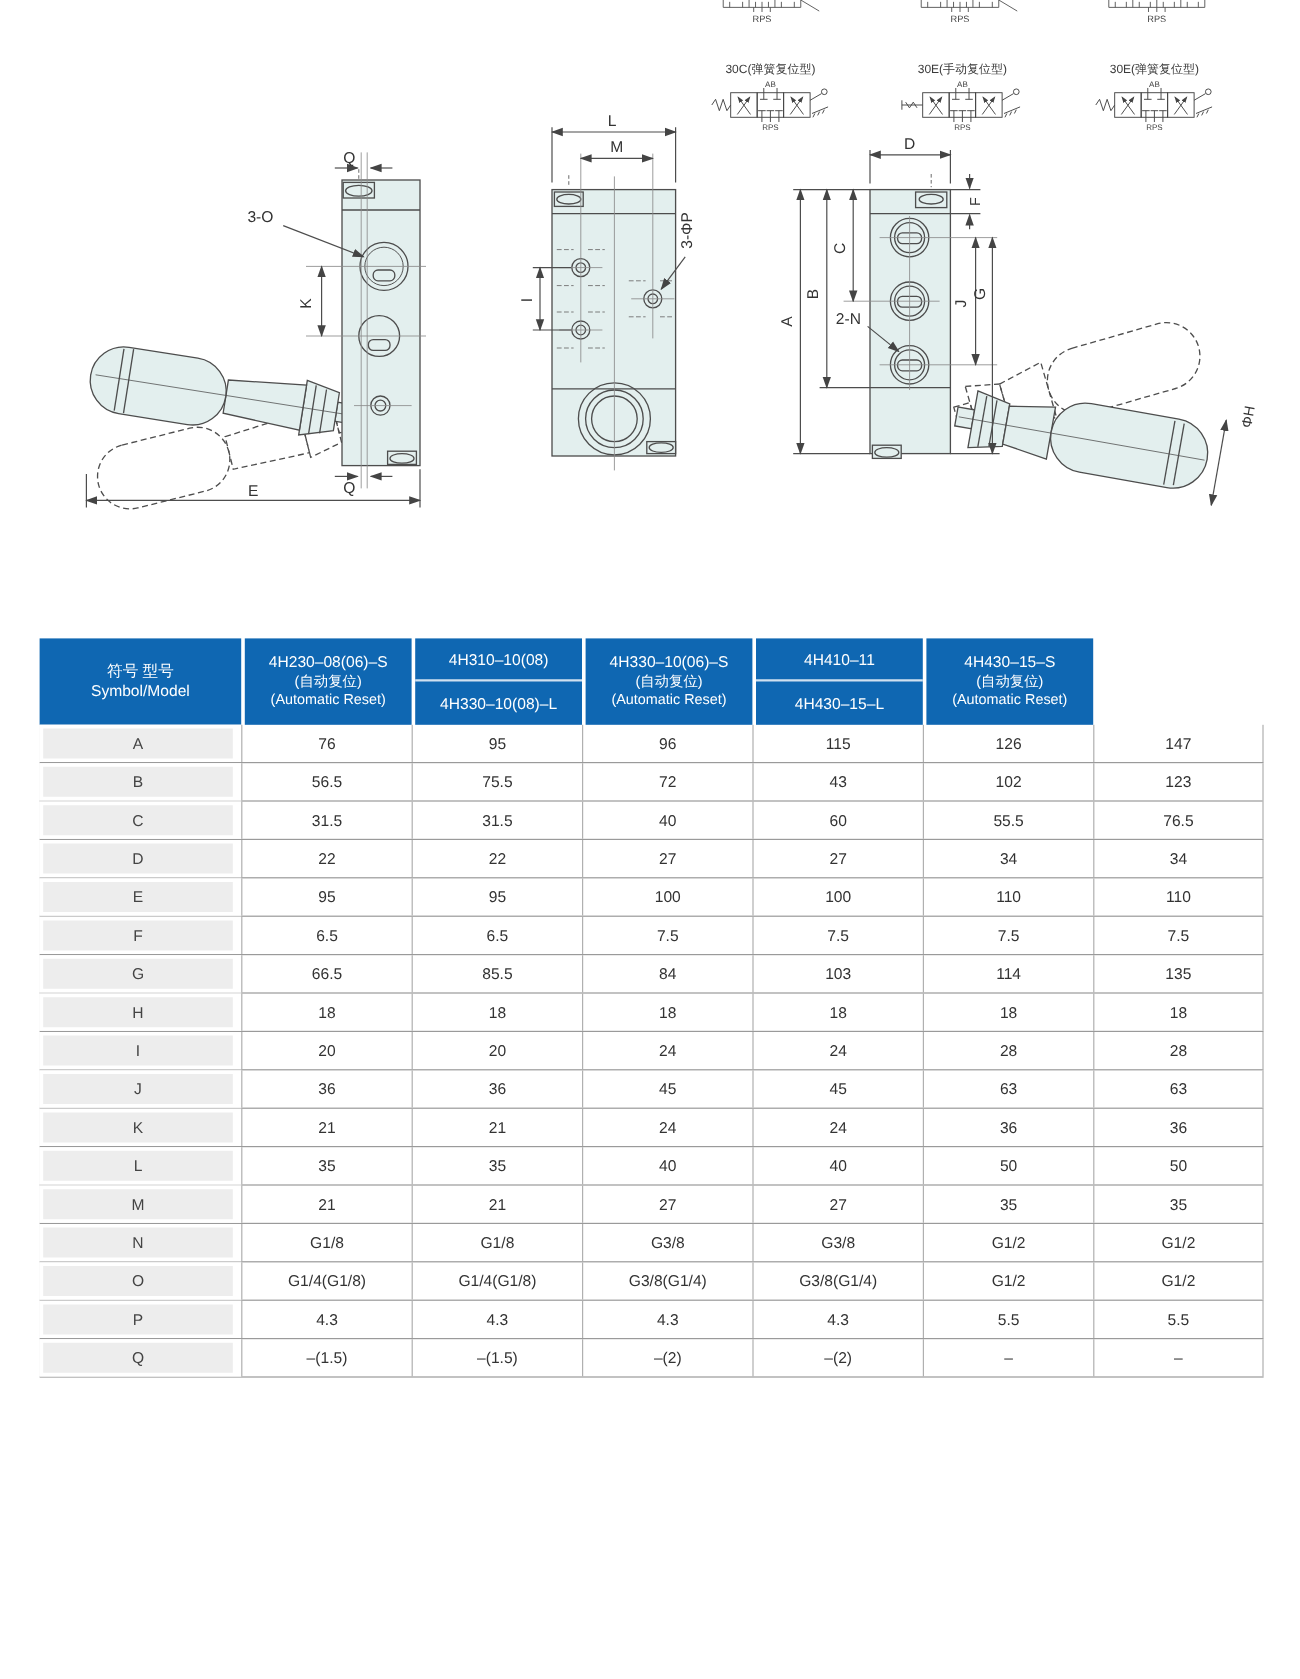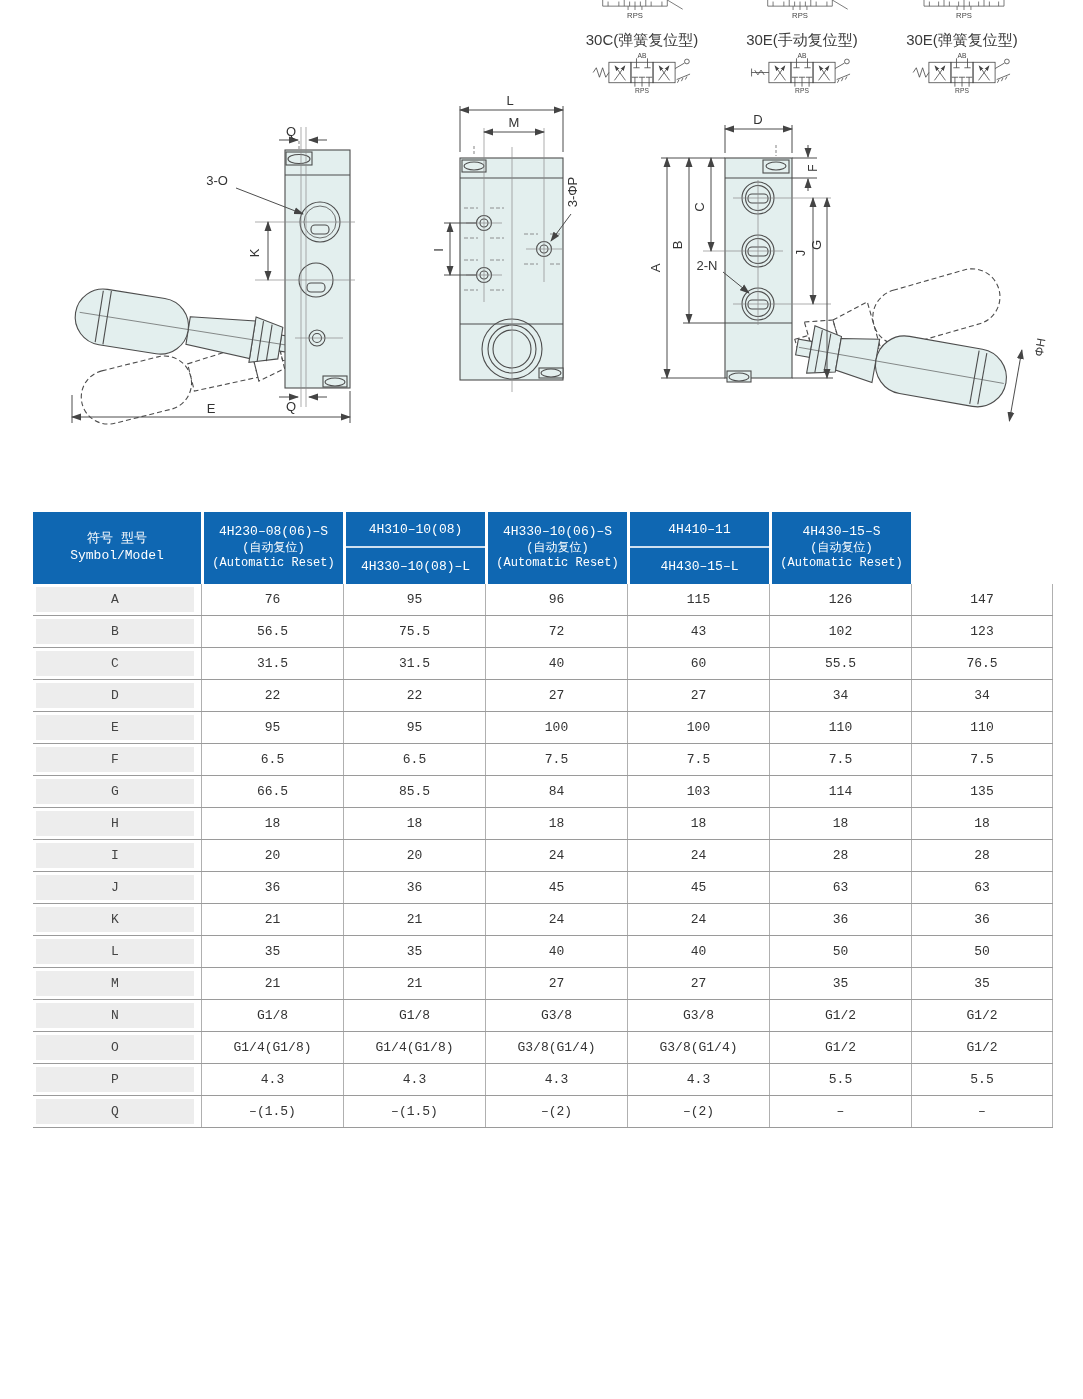--- a/index.html
+++ b/index.html
@@ -2,30 +2,30 @@
 <html><head>
 <meta charset="utf-8">
 <style>
   html,body { margin:0; padding:0; background:#fff; }
   .page { position:relative; width:1083px; height:1399px; background:#fff;
           font-family:"Liberation Sans", sans-serif; overflow:hidden; color:#333;padding-left:40px; }
   .abs { position:absolute; }
 
   
   .sym-block { position:absolute; width:140px; text-align:center; }
-  .sym-title { font-size:15px; color:#3a3a3a; letter-spacing:0; margin-bottom:1px; white-space:nowrap; }
+  .sym-title { font-size:10px; color:#3a3a3a; letter-spacing:0; margin-bottom:1px; white-space:nowrap;margin-top:20px; }
   svg text { font-family:"Liberation Sans", sans-serif; }
 
   
   .sec-title { position:absolute; left:33px; top:502px; display:flex; align-items:center; gap:9px;
                font-size:21px; font-weight:600; color:#1c1c1c; }
   .dot { width:13px; height:13px; border-radius:50%; background:#0f67b2; flex:0 0 auto; }
 
   
-  .dim-table { position:absolute; left:33px; top:512px; width:1020px;font-family:Liberation Mono, monospace; }
+  .dim-table { position:absolute; left:33px; top:532px; width:1020px; }
   .thead { display:grid; grid-template-columns:168px repeat(6,1fr); column-gap:3px; height:72px; }
   .th { background:#0f67b2; color:#fff; display:flex; flex-direction:column; justify-content:center;
         align-items:center; text-align:center; font-size:13px; line-height:1.3; }
   .th-single div:first-child { font-size:13px; }
   .th-single div { font-size:12px; }
   .th-split { display:grid; grid-template-rows:1fr 1fr; background:#0f67b2; }
   .th-split > div { display:flex; align-items:center; justify-content:center; color:#fff; font-size:13px; }
   .th-split > div:first-child { border-bottom:2px solid rgba(255,255,255,.8); }
 
   .trow { display:grid; grid-template-columns:168px repeat(6,1fr); height:31px; border-bottom:1px solid #9a9a9a; }

